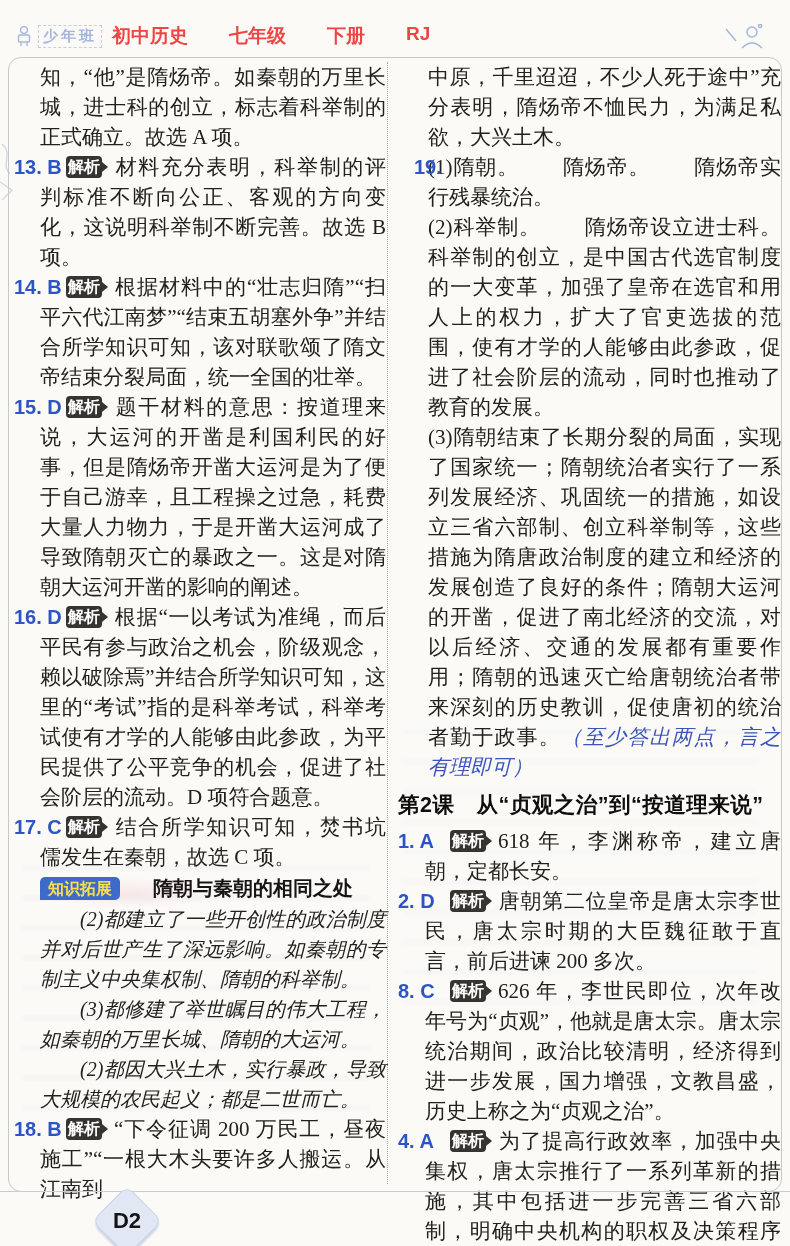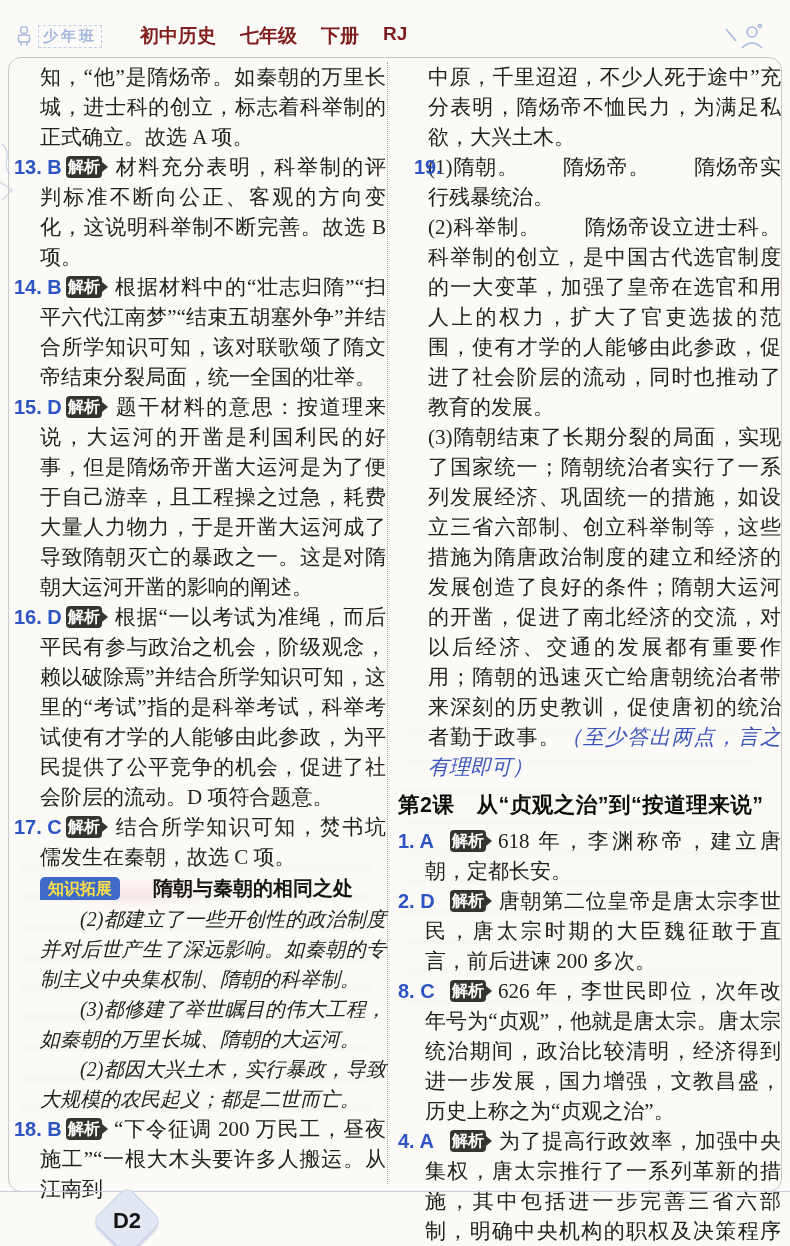--- a/index.html
+++ b/index.html
@@ -1,24 +1,24 @@
 <!DOCTYPE html>
 <html><head>
 <meta charset="utf-8">
 <style>
   html,body{margin:0;padding:0;background:#fbfaf6;}
   #page{position:relative;width:790px;height:1246px;background:#fbfaf6;overflow:hidden;
         font-family:"Liberation Serif","DejaVu Serif",serif;color:#23211e;}
   
   .hdr{position:absolute;top:18px;left:14px;width:762px;height:36px;display:flex;align-items:center;}
-  .brand{display:inline-flex;align-items:center;gap:4px;margin-right:38px;}
+  .brand{display:inline-flex;align-items:center;gap:4px;margin-right:10px;}
   .brand-chars{font-family:"Liberation Sans","DejaVu Sans",sans-serif;font-weight:bold;
                font-size:15px;color:#a3b7de;letter-spacing:3px;border:1px dashed #c2cfe8;padding:1px 4px;}
-  .htitle{display:flex;gap:24px;font-family:"Liberation Sans","DejaVu Sans",sans-serif;
-          font-weight:700;font-size:19px;color:#7f1d1d;}
+  .htitle{display:flex;gap:41px;font-family:"Liberation Sans","DejaVu Sans",sans-serif;
+          font-weight:700;font-size:19px;color:#ef4444;}
   .hicons{margin-left:auto;display:flex;align-items:center;margin-right:6px;}
   
   .content-frame{position:absolute;left:8px;top:57px;width:772px;height:1133px;
                  border:1px solid #c9c9c2;border-radius:13px;}
   .divider{position:absolute;left:387px;top:62px;height:1122px;border-left:1px dotted #a7a7a2;}
   .bottom-line{position:absolute;left:0;top:1191px;width:790px;border-top:1px solid #c6cdd9;}
   
   .col{position:absolute;top:62px;font-size:21px;line-height:30px;text-align:justify;}
   .col-left{left:14px;width:372px;}
   .col-right{left:398px;width:383px;}

